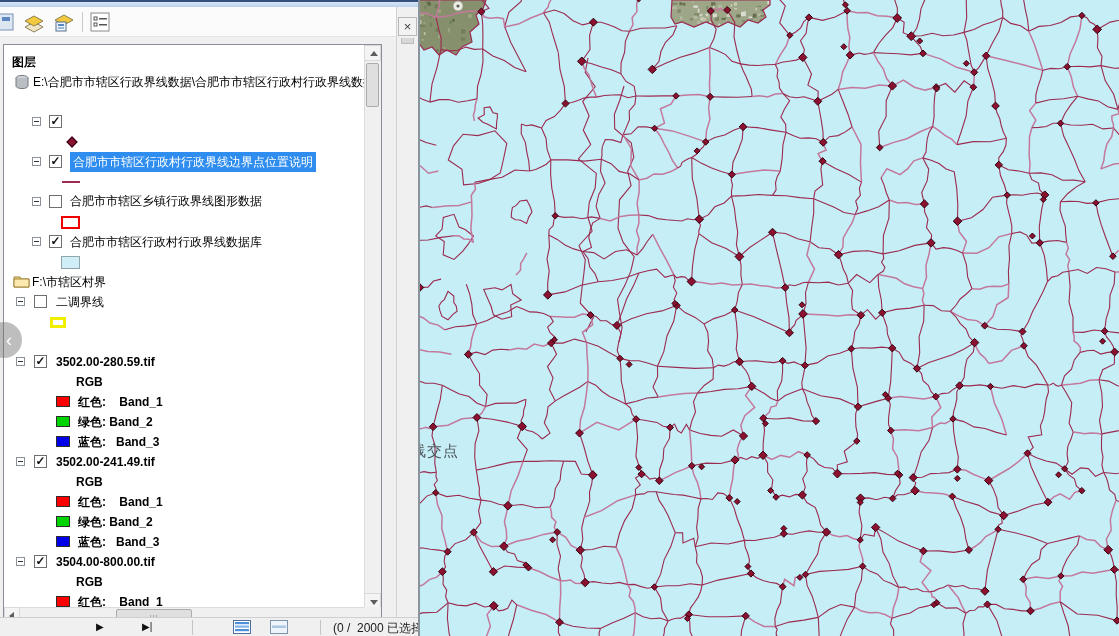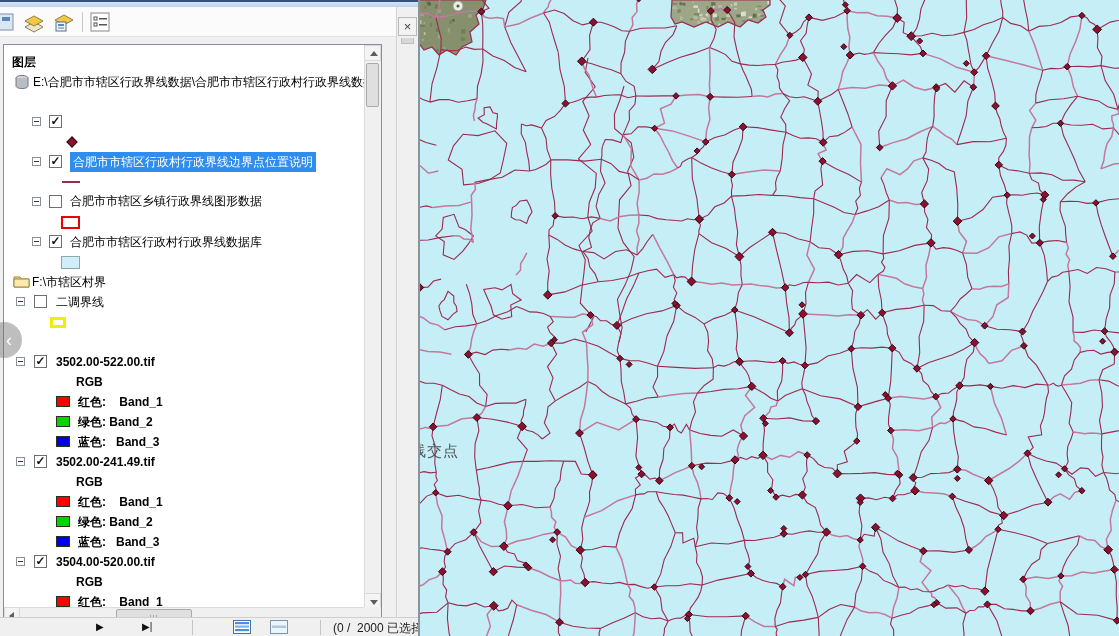--- a/index.html
+++ b/index.html
@@ -139,31 +139,31 @@
         <div class="trow" style="top: 147px; font-family: Liberation Mono, monospace;"><span class="expand" style="left: 28px;"></span><span class="cbx" style="left: 45px;"></span><span class="lbl" style="left: 66px;">合肥市市辖区乡镇行政界线图形数据</span></div>
         <div class="trow" style="top: 167px;"><span class="sym-rect-red" style="left: 57px;"></span></div>
         <div class="trow" style="top: 187px;"><span class="expand" style="left: 28px;"></span><span class="cbx" style="left: 45px;">✓</span><span class="lbl" style="left: 66px;">合肥市市辖区行政村行政界线数据库</span></div>
         <div class="trow" style="top: 207px;"><span class="sym-rect-cyan" style="left: 57px;"></span></div>
         <div class="trow" style="top: 227px;"><span class="icon-abs" style="left: 9px;"><svg width="17" height="14">
               <path d="M1 3h6l1.6 2H16v8H1z" fill="#f7d98a" stroke="#a08338"></path>
               <path d="M1 5h15v8H1z" fill="#fce9b0" stroke="#a08338"></path>
             </svg></span><span class="lbl" style="left: 28px;">F:\市辖区村界</span></div>
         <div class="trow" style="top: 247px;"><span class="expand" style="left: 12px;"></span><span class="cbx" style="left: 30px;"></span><span class="lbl" style="left: 52px;">二调界线</span></div>
         <div class="trow" style="top: 267px;"><span class="sym-rect-yellow" style="left: 46px;"></span></div>
-        <div class="trow" style="top: 307px;"><span class="expand" style="left: 12px;"></span><span class="cbx" style="left: 30px;">✓</span><span class="lbl strong" style="left: 52px;">3502.00-522.00.tif</span></div>
+        <div class="trow" style="top: 307px;"><span class="expand" style="left: 12px;"></span><span class="cbx" style="left: 30px;">✓</span><span class="lbl strong" style="left: 52px;">3502.00-280.59.tif</span></div>
         <div class="trow" style="top: 327px;"><span class="lbl strong" style="left: 72px;">RGB</span></div>
         <div class="trow" style="top: 347px;"><span class="band-swatch" style="left: 52px; background: rgb(255, 0, 0);"></span><span class="lbl strong" style="left: 74px;">红色:    Band_1</span></div>
         <div class="trow" style="top: 367px;"><span class="band-swatch" style="left: 52px; background: rgb(0, 212, 0);"></span><span class="lbl strong" style="left: 74px;">绿色: Band_2</span></div>
         <div class="trow" style="top: 387px;"><span class="band-swatch" style="left: 52px; background: rgb(0, 0, 232);"></span><span class="lbl strong" style="left: 74px;">蓝色:   Band_3</span></div>
         <div class="trow" style="top: 407px;"><span class="expand" style="left: 12px;"></span><span class="cbx" style="left: 30px;">✓</span><span class="lbl strong" style="left: 52px;">3502.00-241.49.tif</span></div>
         <div class="trow" style="top: 427px;"><span class="lbl strong" style="left: 72px;">RGB</span></div>
         <div class="trow" style="top: 447px;"><span class="band-swatch" style="left: 52px; background: rgb(255, 0, 0);"></span><span class="lbl strong" style="left: 74px;">红色:    Band_1</span></div>
         <div class="trow" style="top: 467px;"><span class="band-swatch" style="left: 52px; background: rgb(0, 212, 0);"></span><span class="lbl strong" style="left: 74px;">绿色: Band_2</span></div>
         <div class="trow" style="top: 487px;"><span class="band-swatch" style="left: 52px; background: rgb(0, 0, 232);"></span><span class="lbl strong" style="left: 74px;">蓝色:   Band_3</span></div>
-        <div class="trow" style="top: 507px;"><span class="expand" style="left: 12px;"></span><span class="cbx" style="left: 30px;">✓</span><span class="lbl strong" style="left: 52px;">3504.00-520.00.tif</span></div>
+        <div class="trow" style="top: 507px;"><span class="expand" style="left: 12px;"></span><span class="cbx" style="left: 30px;">✓</span><span class="lbl strong" style="left: 52px;">3504.00-800.00.tif</span></div>
         <div class="trow" style="top: 527px;"><span class="lbl strong" style="left: 72px;">RGB</span></div>
         <div class="trow" style="top: 547px;"><span class="band-swatch" style="left: 52px; background: rgb(255, 0, 0);"></span><span class="lbl strong" style="left: 74px;">红色:    Band_1</span></div>
         <div class="trow" style="top: 567px;"><span class="band-swatch" style="left: 52px; background: rgb(0, 212, 0);"></span><span class="lbl strong" style="left: 74px;">绿色: Band_2</span></div>
         <div class="vscroll">
         <span class="sb-btn" style="left:-1px;top:0;">
           <i class="tri" style="left:5px;top:5px;border-left:4px solid transparent;border-right:4px solid transparent;border-bottom:5px solid #5e5e5e;"></i>
           </span>
         <span class="sb-thumb" style="left:1px;top:18px;width:13px;height:44px;"></span>
         <span class="sb-btn" style="left:-1px;bottom:0;">
           <i class="tri" style="left:5px;top:6px;border-left:4px solid transparent;border-right:4px solid transparent;border-top:5px solid #5e5e5e;"></i>

